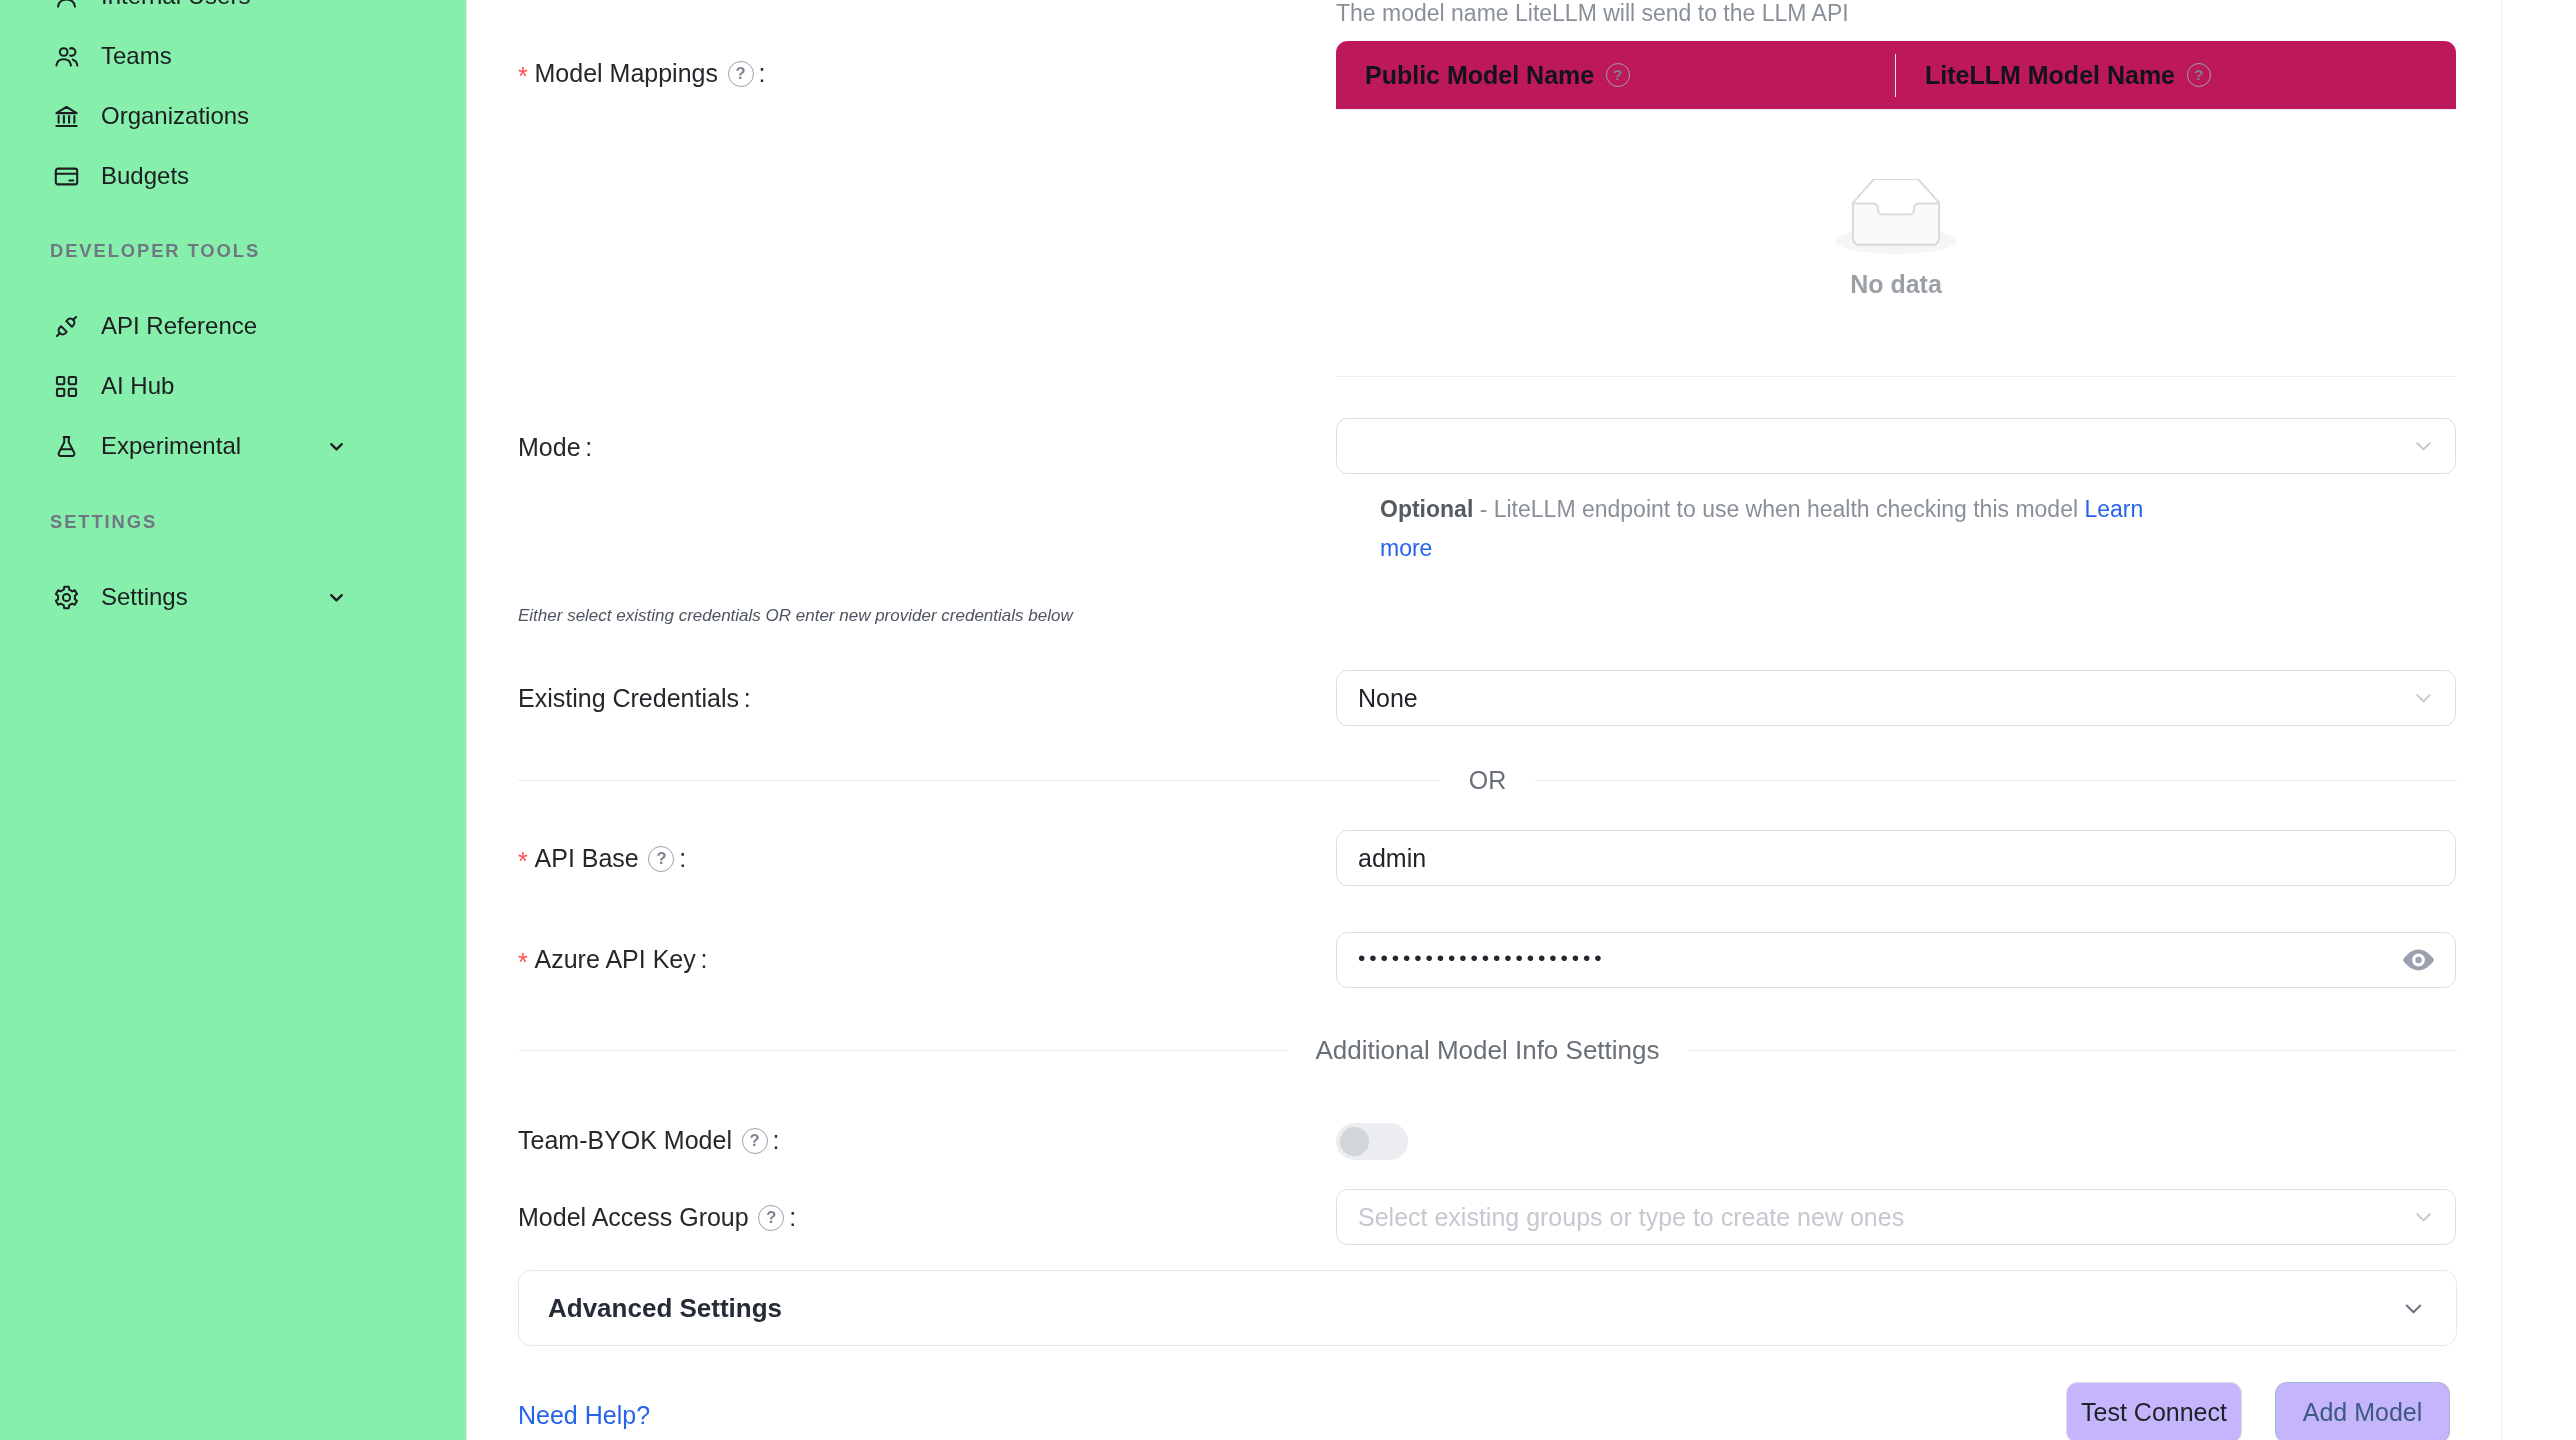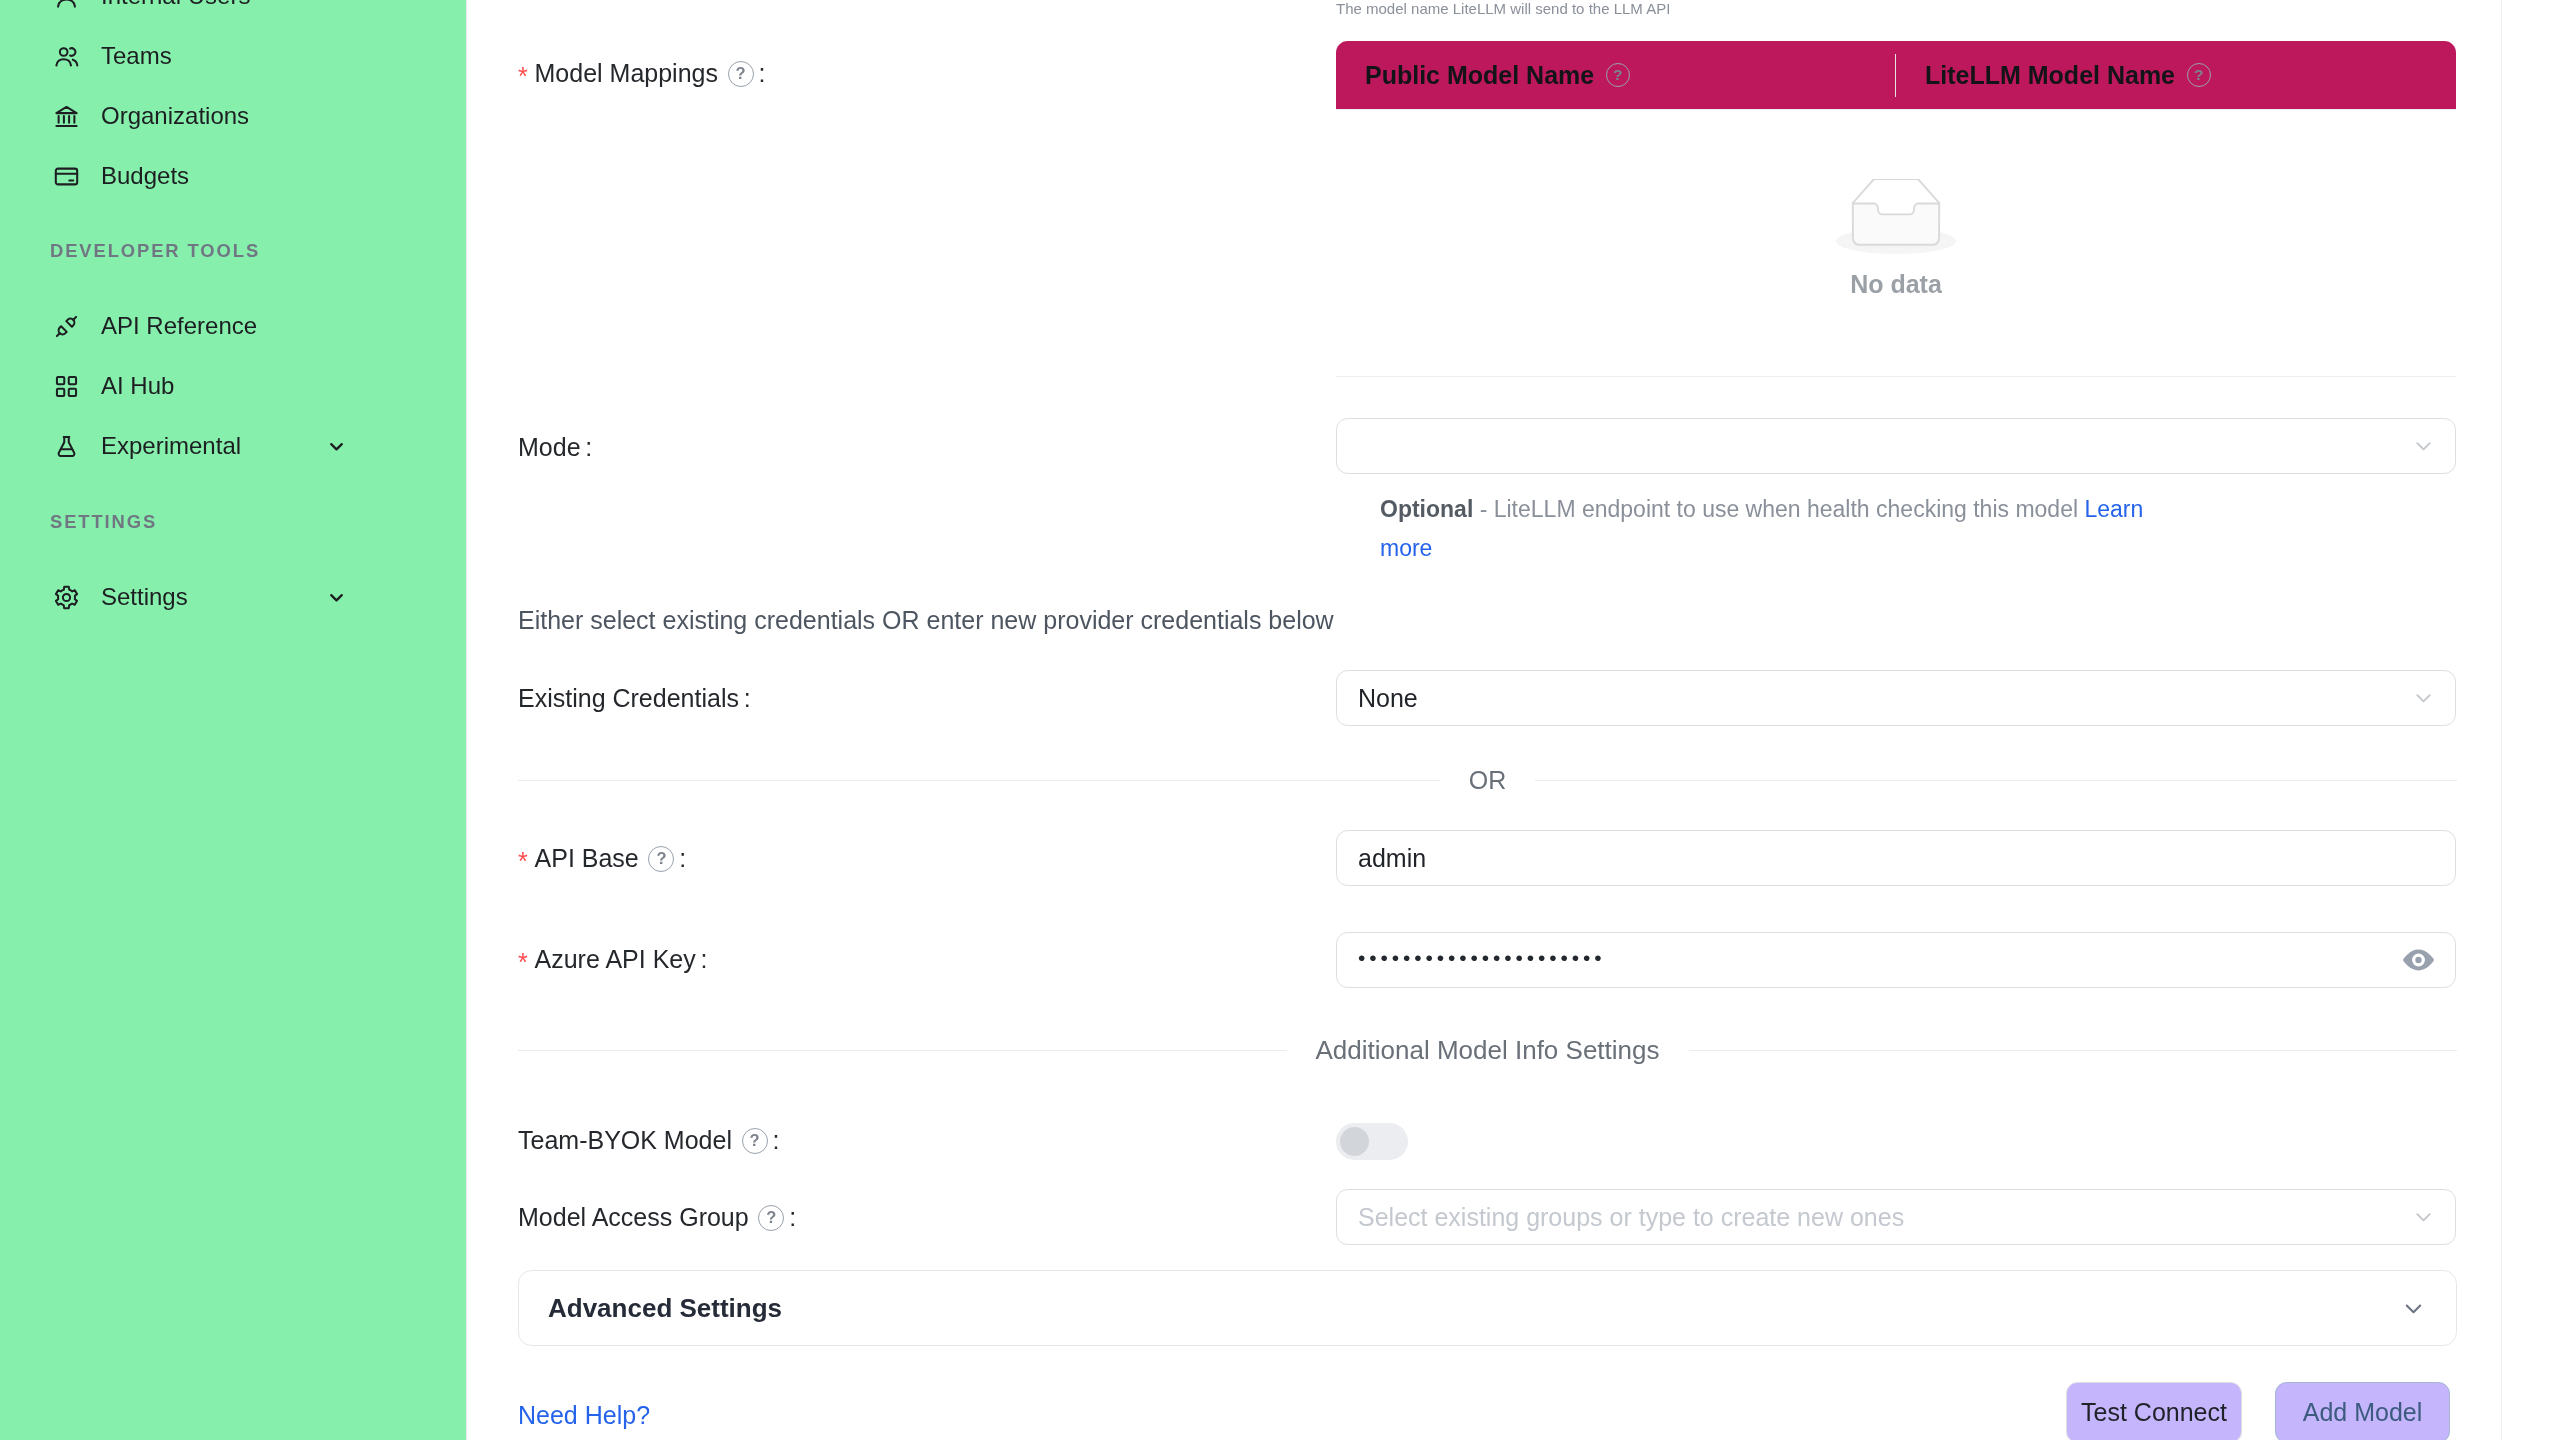--- a/index.html
+++ b/index.html
@@ -36,25 +36,25 @@
   .mtable{position:absolute;left:1336px;top:41px;width:1120px;}
   .thead{display:flex;height:68px;background:#be185d;border-radius:11.6px 11.6px 0 0;border-bottom:1px solid #eeeeee;}
   .th{flex:1;display:flex;align-items:center;gap:11.6px;padding-left:29px;font-size:25px;font-weight:700;color:#121417;position:relative;}
   .th .qmark{width:24px;height:24px;flex:0 0 24px;font-size:15.5px;}
   .th.first::after{content:"";position:absolute;right:0;top:12.6px;width:1px;height:43px;background:#e4e4e4;}
   .tbody-empty{height:266px;border-bottom:1px solid #ededed;display:flex;align-items:center;justify-content:center;font-weight:bold;}
   .empty-wrap{display:flex;flex-direction:column;align-items:center;margin-top:-7.7px;}
   .empty-wrap svg{width:120px;height:77px;display:block;}
   .empty-text{margin-top:13.6px;font-size:25px;color:#9aa0a6;}
   
-  .helper-top{position:absolute;left:1336px;top:0px;font-size:15px;color:#8a9099;}
+  .helper-top{position:absolute;left:1336px;top:0px;font-size:23px;color:#8a9099;}
   .mode-help{position:absolute;left:1336px;top:490px;width:813px;font-size:23px;line-height:39px;color:#8a9099;margin-left:44px;}
   .mode-help b{color:#555b63;font-weight:700;}
   .mode-help a{color:#2563eb;text-decoration:none;cursor:pointer;}
-  .cred-note{position:absolute;left:518px;top:606px;font-size:25px;color:#4d5560;}
+  .cred-note{position:absolute;left:518px;top:606px;font-size:17px;color:#4d5560;font-style:italic;}
   .mask-dots{font-size:21px;letter-spacing:3.9px;color:#23272e;transform:translateY(-1.9px);}
   .eye{position:absolute;right:19.4px;top:50%;transform:translateY(-50%);width:35px;height:35px;cursor:pointer;}
   .eye svg{width:35px;height:35px;display:block;}
   
   .switch{position:absolute;left:1336px;top:1123px;width:72px;height:37px;border-radius:18.4px;background:#ebedf0;cursor:pointer;}
   .switch .knob{position:absolute;left:3.9px;top:3.9px;width:29px;height:29px;border-radius:50%;background:#d2d5da;}
   
   .adv-panel{position:absolute;left:518px;top:1270px;width:1939px;height:76px;box-sizing:border-box;border:1px solid #e5e7eb;
     border-radius:13.6px;background:#fff;display:flex;align-items:center;padding:0 29px;cursor:pointer;}
   .adv-panel .adv-label{font-size:26px;font-weight:700;color:#252b37;}

